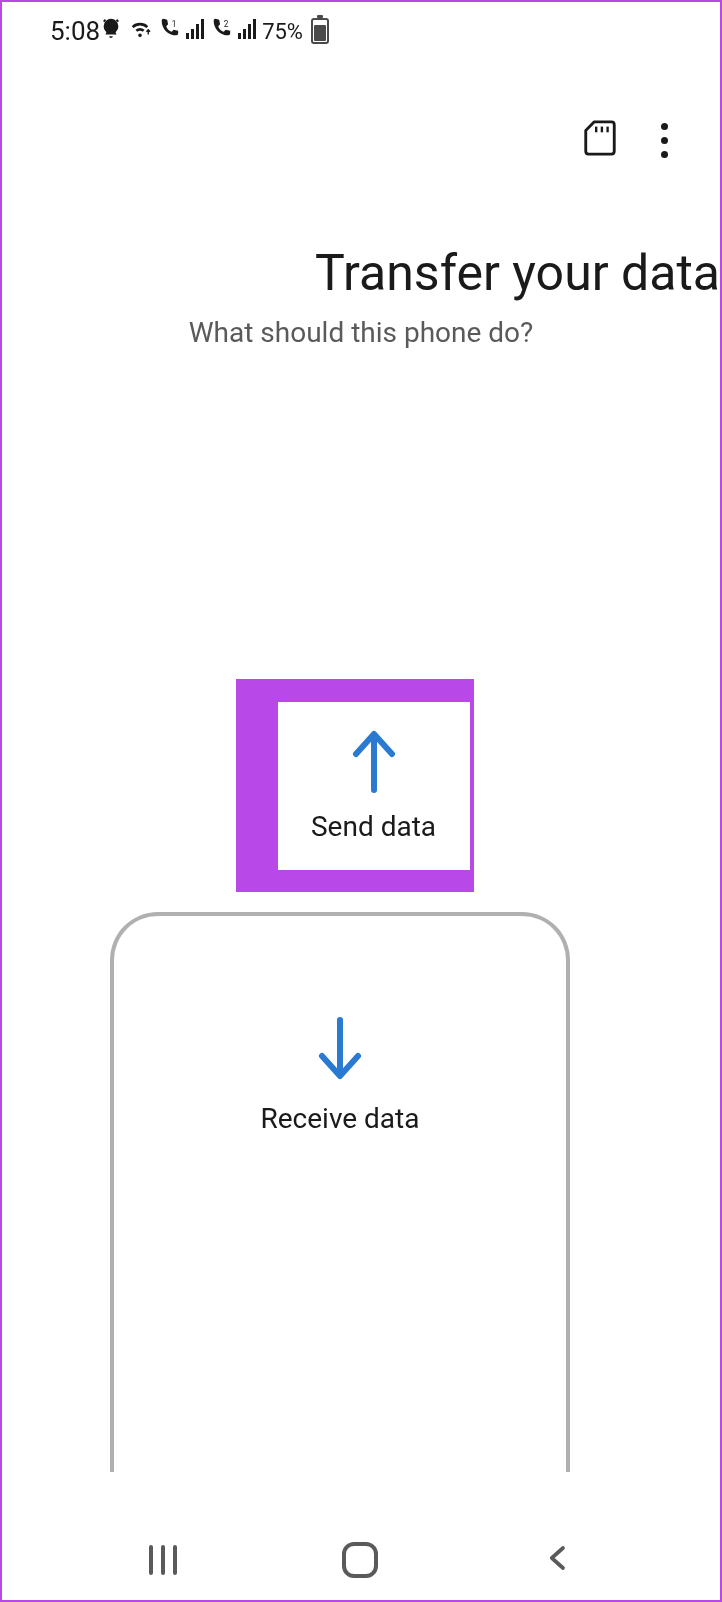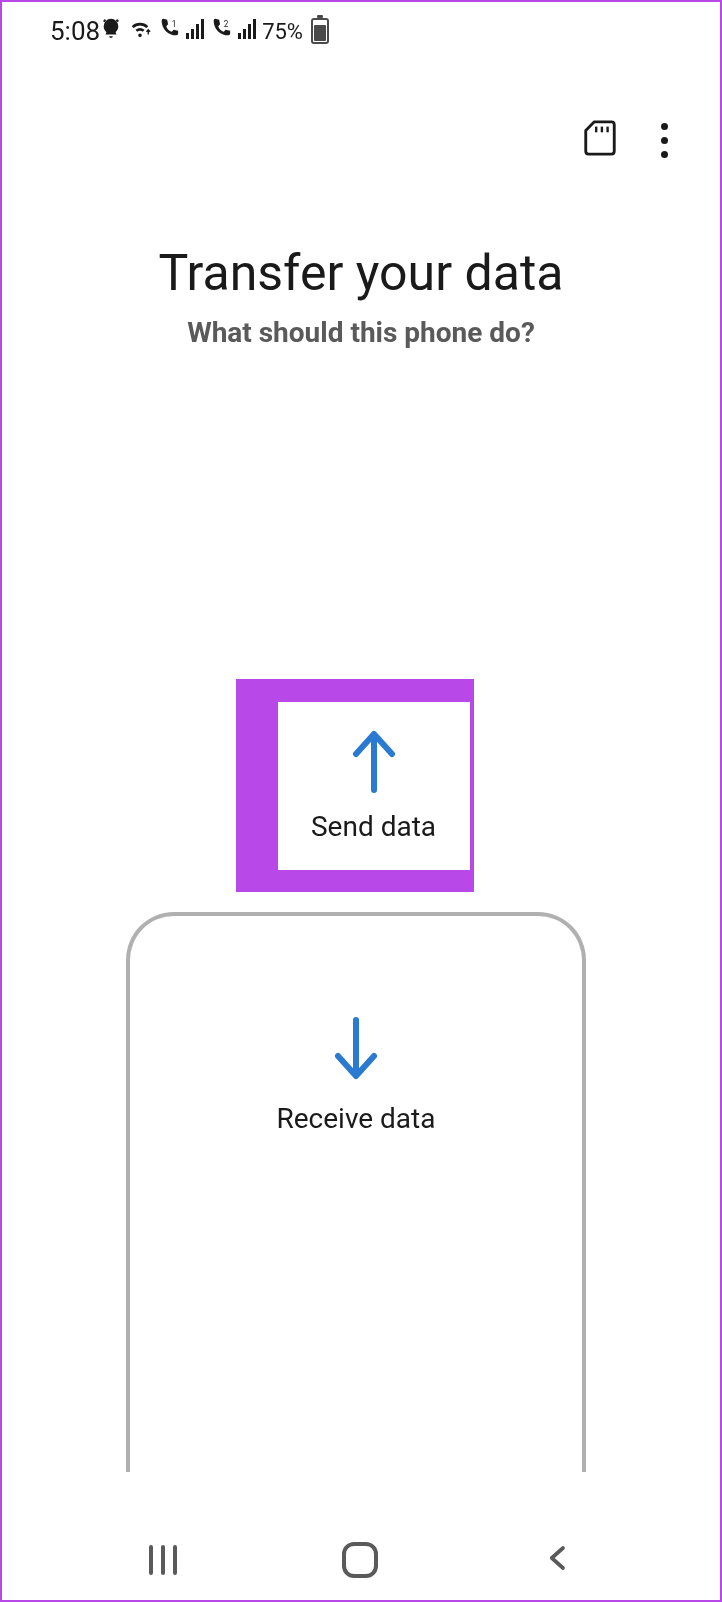--- a/index.html
+++ b/index.html
@@ -57,30 +57,30 @@
       width: 20px;
       height: 36px;
     }
     .more-icon span {
       width: 7px;
       height: 7px;
       border-radius: 50%;
       background: #1a1a1a;
     }
     .title {
-      text-align: center;
+      text-align: right;
       font-size: 50px;
       font-weight: 400;
       color: #1a1a1a;
       margin-top: 84px;
     }
     .subtitle {
       text-align: center;
       font-size: 28px;
-      font-weight: 700;
+      font-weight: 400;
       color: #5a5a5a;
       margin-top: 14px;
     }
     .send-highlight {
       position: absolute;
       top: 677px;
       left: 234px;
       width: 238px;
       height: 213px;
       background: #b948e8;
@@ -103,21 +103,21 @@
       width: 56px;
       height: 66px;
     }
     .send-label {
       font-size: 28px;
       color: #1a1a1a;
     }
     .receive-frame {
       position: absolute;
       top: 910px;
-      left: 124px;
+      left: 108px;
       width: 460px;
       height: 560px;
       border: 4px solid #b0b0b0;
       border-bottom: none;
       border-radius: 48px 48px 0 0;
       display: flex;
       flex-direction: column;
       align-items: center;
       padding-top: 100px;
       gap: 20px;

